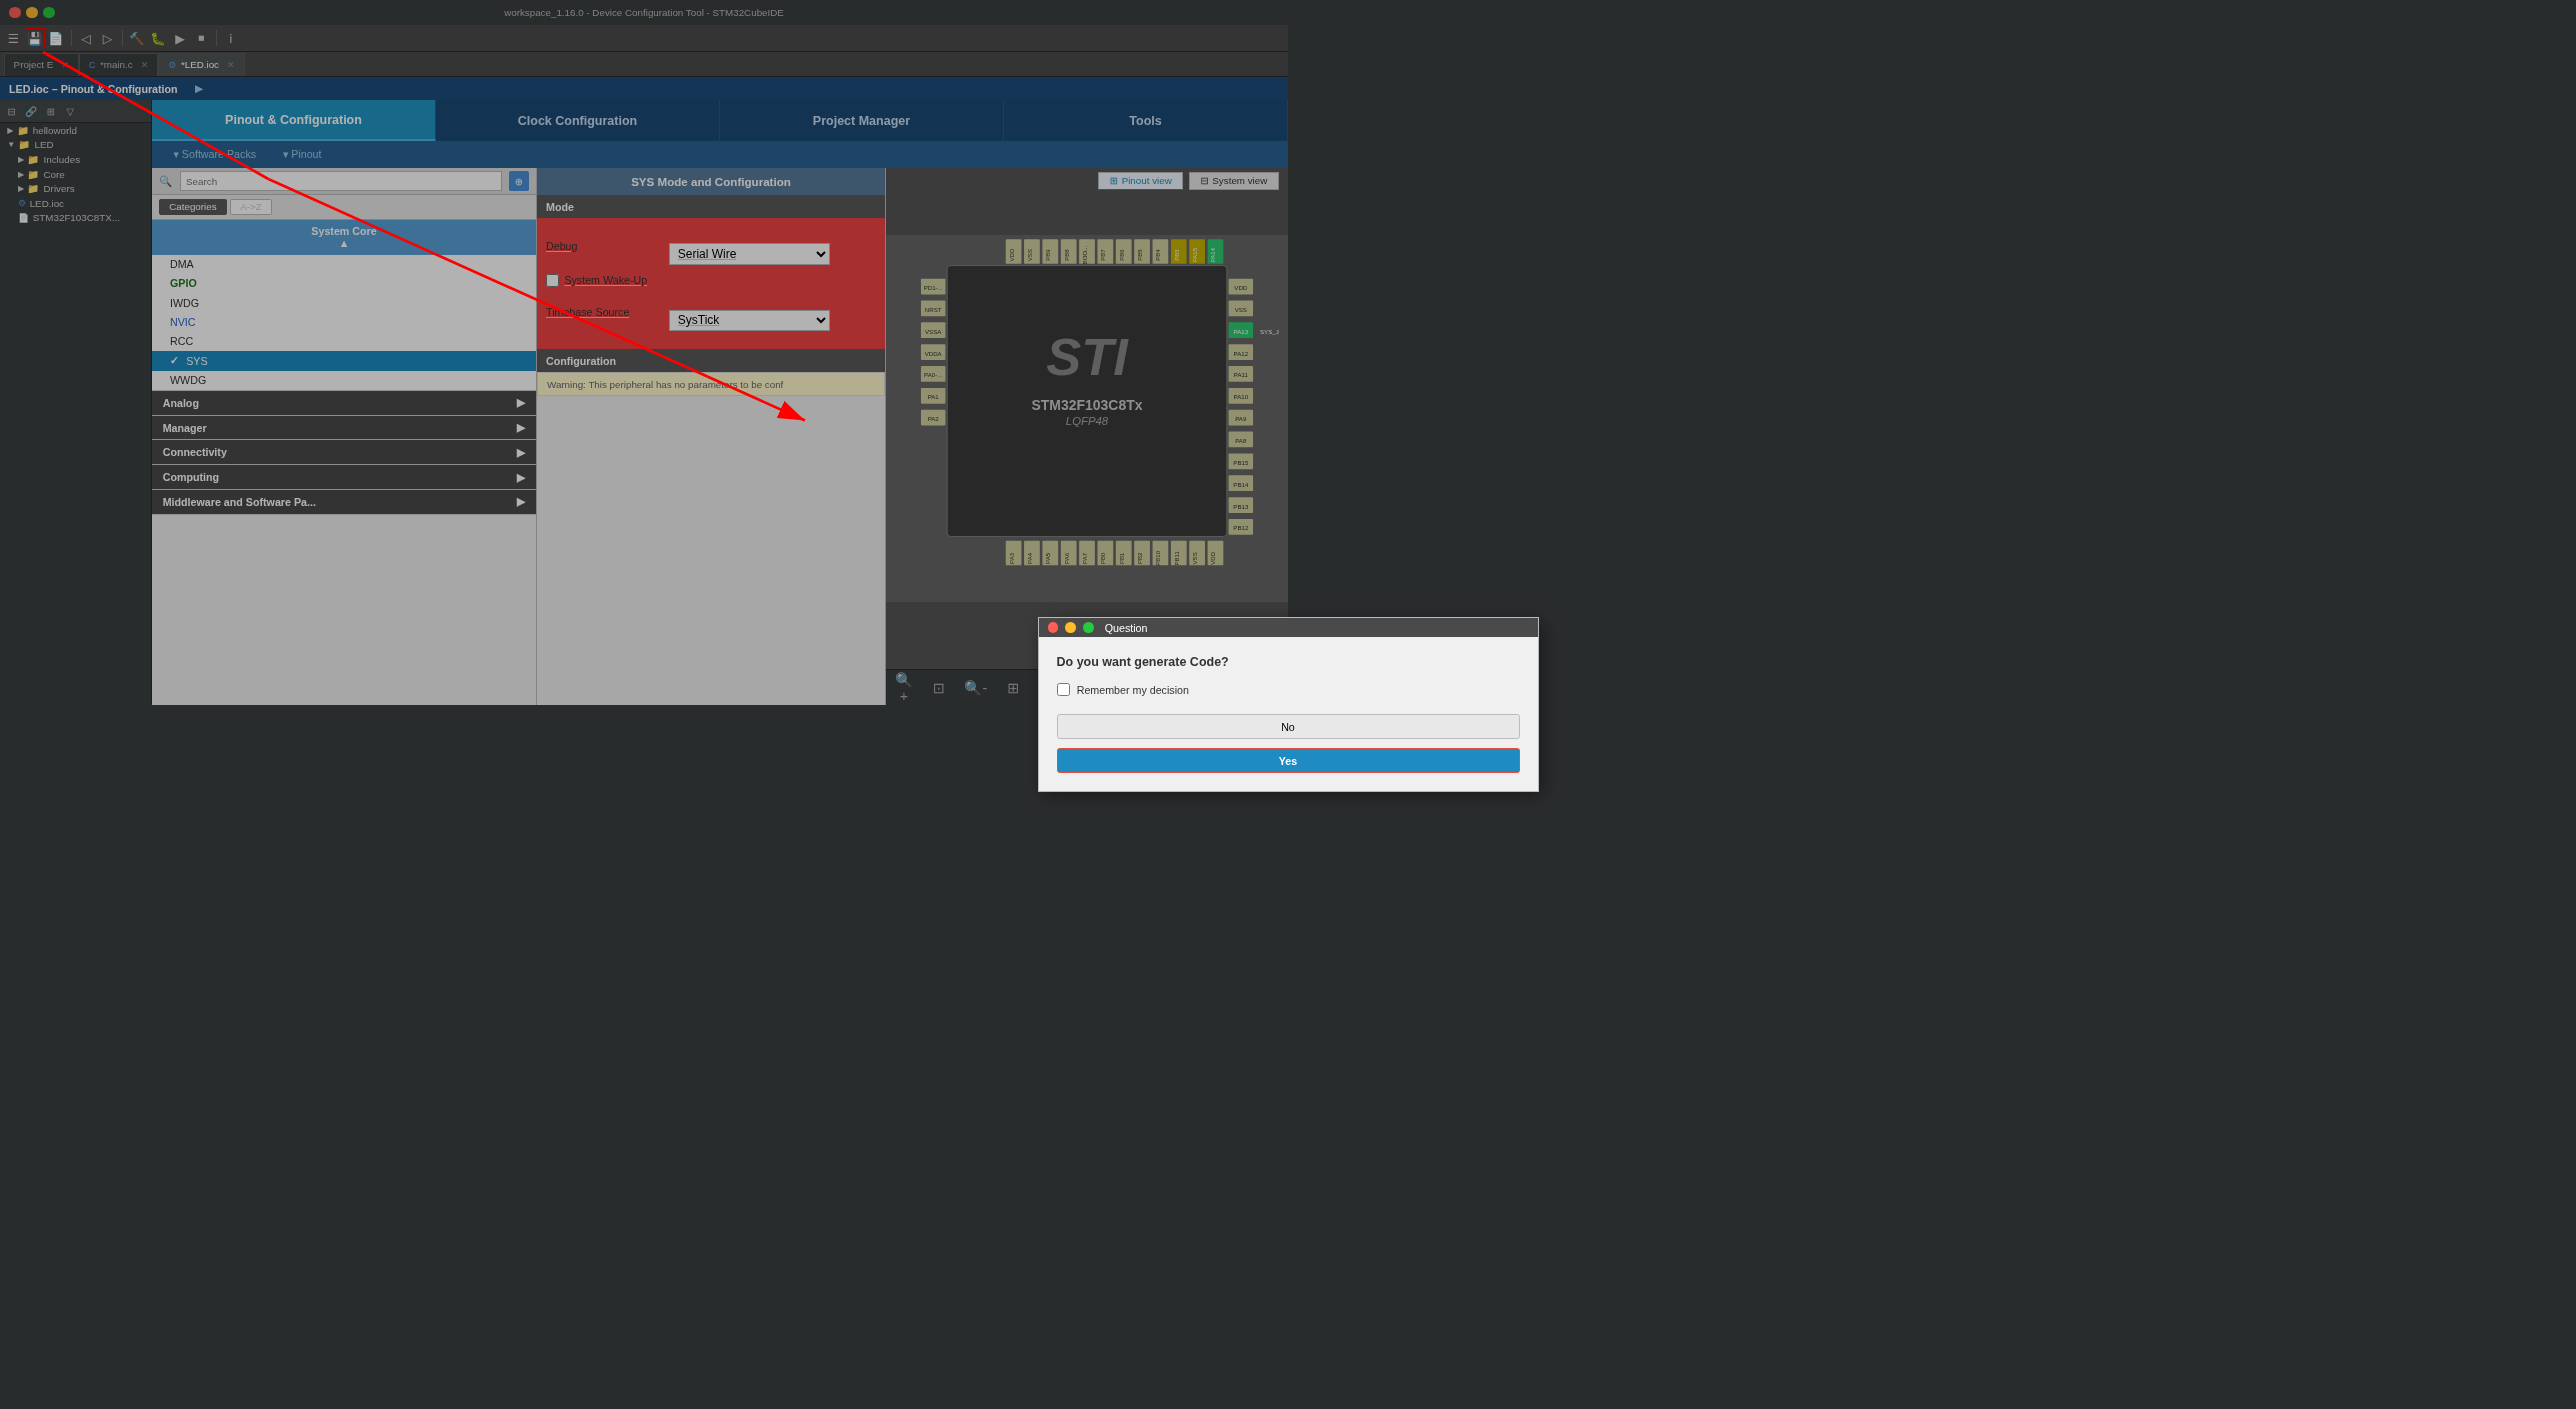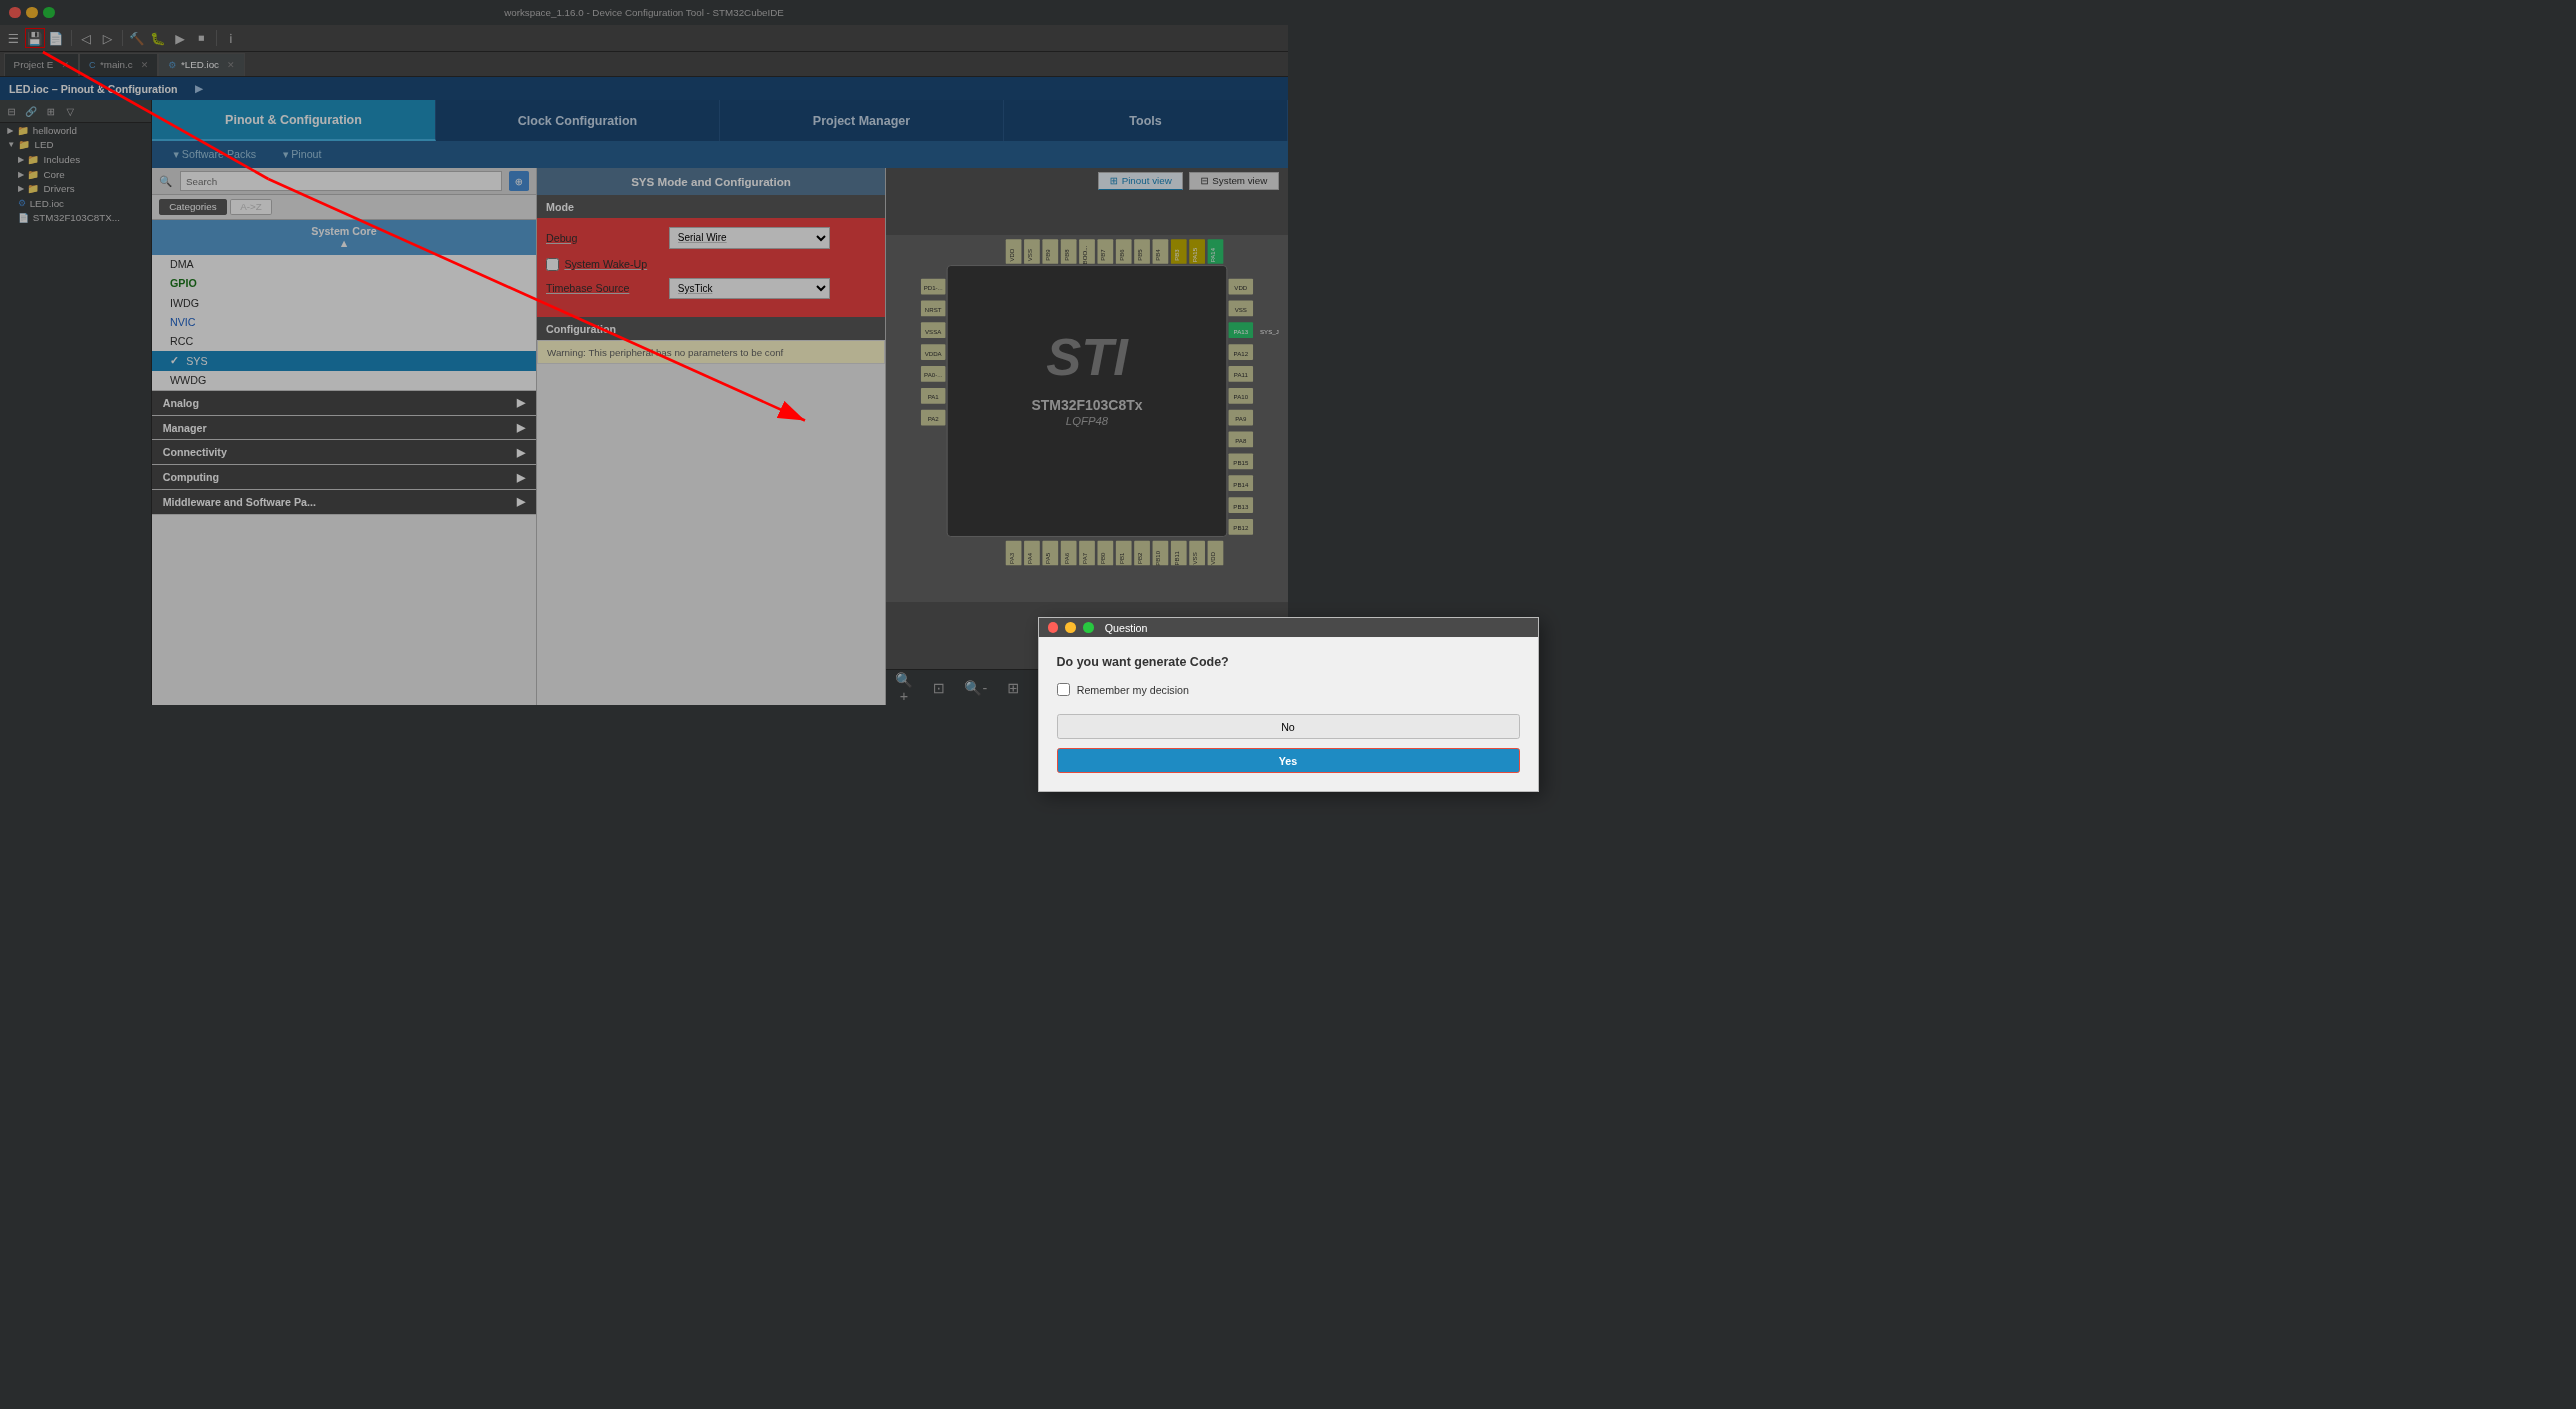--- a/index.html
+++ b/index.html
@@ -70,21 +70,21 @@
     .cat-sub-items { background: #fff; }
     .cat-sub-item { padding: 3.6px 18px; font-size: 10.7px; color: #333; cursor: pointer; display: flex; align-items: center; gap: 5.4px; }
     .cat-sub-item.selected { background: #1e8bc3; color: #fff; }
     .cat-sub-item.checked::before { content: '✓'; color: #1e8bc3; font-weight: bold; margin-right: 1.8px; }
     .cat-sub-item.selected.checked::before { color: #fff; }
 
     
     .right-panel { flex: 1; background: #555; position: relative; overflow: hidden; }
     .config-row { display: flex; align-items: center; margin-bottom: 9px; gap: 7.2px; }
     .config-label { width: 116px; font-size: 10.7px; color: #333; }
-    .config-select { height: 21.5px; border: 0.9px solid #bbb; padding: 0 3.6px; font-size: 10px; background: #fff; min-width: 161px; }
+    .config-select { height: 21.5px; border: 0.9px solid #bbb; padding: 0 3.6px; font-size: 12px; background: #fff; min-width: 161px; margin-top: 16px; }
     .config-check { display: flex; align-items: center; gap: 5.4px; font-size: 10.7px; color: #333; }
     .chip-toolbar { position: absolute; bottom: 0; left: 0; right: 0; height: 36px; background: #3c3f41; display: flex; align-items: center; justify-content: center; gap: 18px; padding: 0 9px; border-top: 0.9px solid #2b2b2b; }
     .chip-toolbar-btn { width: 25px; height: 25px; background: transparent; border: none; color: #aaa; cursor: pointer; font-size: 14.3px; display: flex; align-items: center; justify-content: center; }
     .chip-search { height: 19.7px; border: 0.9px solid #666; background: #555; color: #ccc; padding: 0 5.4px; font-size: 9.8px; width: 107px; }
 
     
     .dialog-overlay { position: fixed; top: 0; left: 0; right: 0; bottom: 0; background: rgba(0,0,0,0.3); z-index: 1000; display: flex; align-items: center; justify-content: center; }
     .dialog { width: 501px; background: #f0f0f0; border: 0.9px solid #bbb; box-shadow: 3.6px 3.6px 18px rgba(0,0,0,0.4); }
     .dialog-titlebar { height: 19px; background: #4a4a4a; display: flex; align-items: center; padding: 0 9px; gap: 7.2px; }
     .dialog-dot { width: 10.7px; height: 10.7px; border-radius: 50%; }

